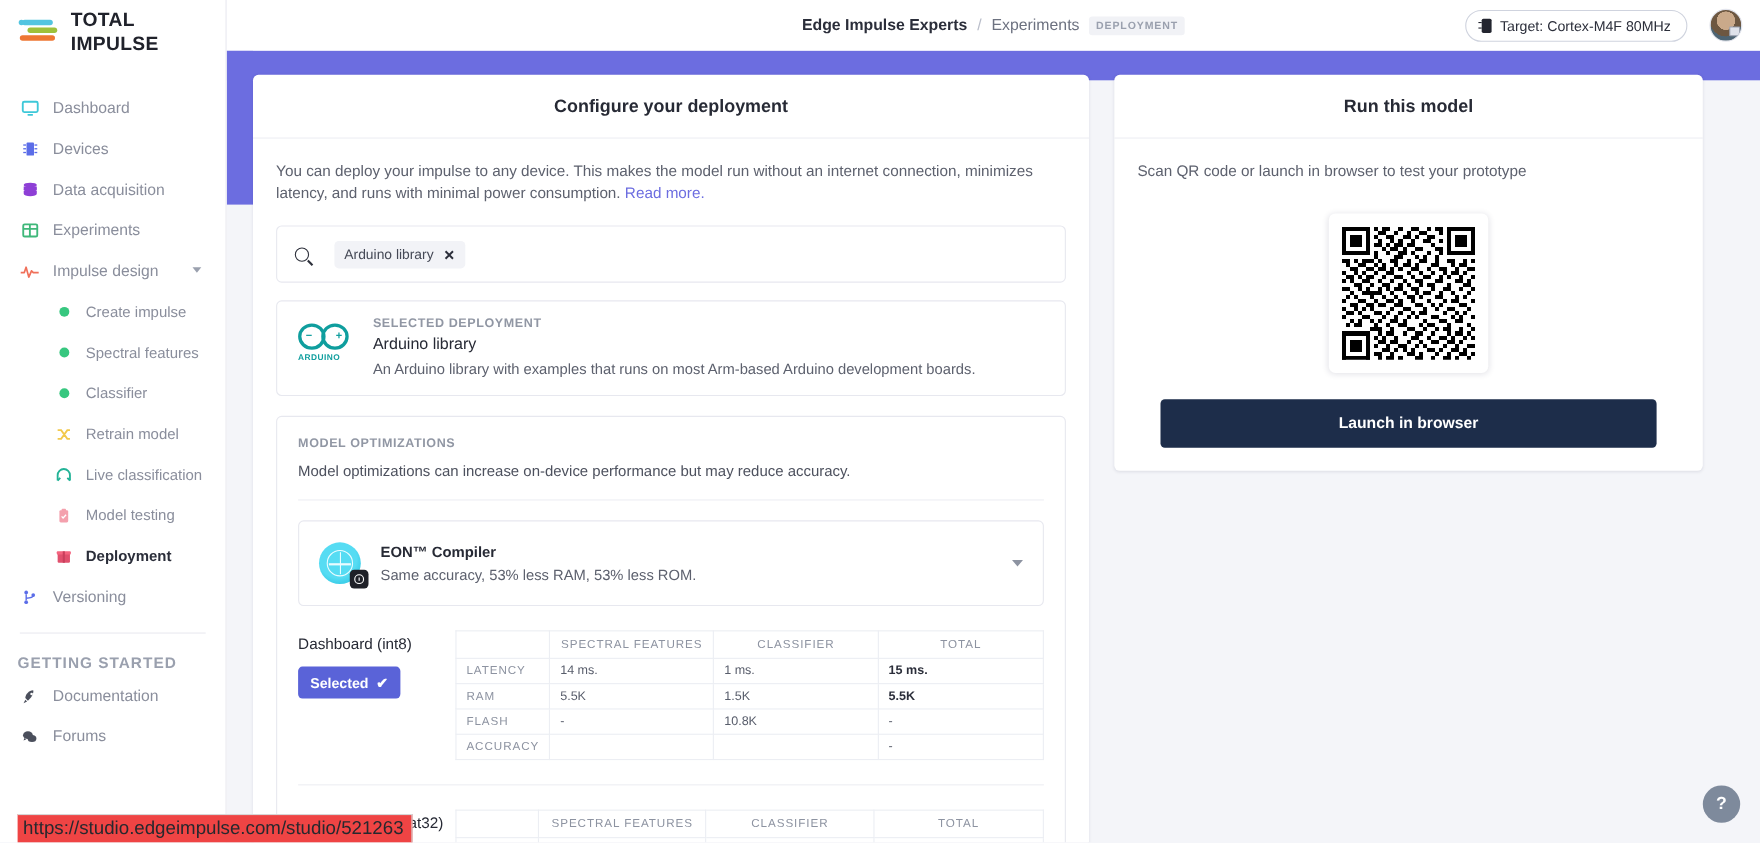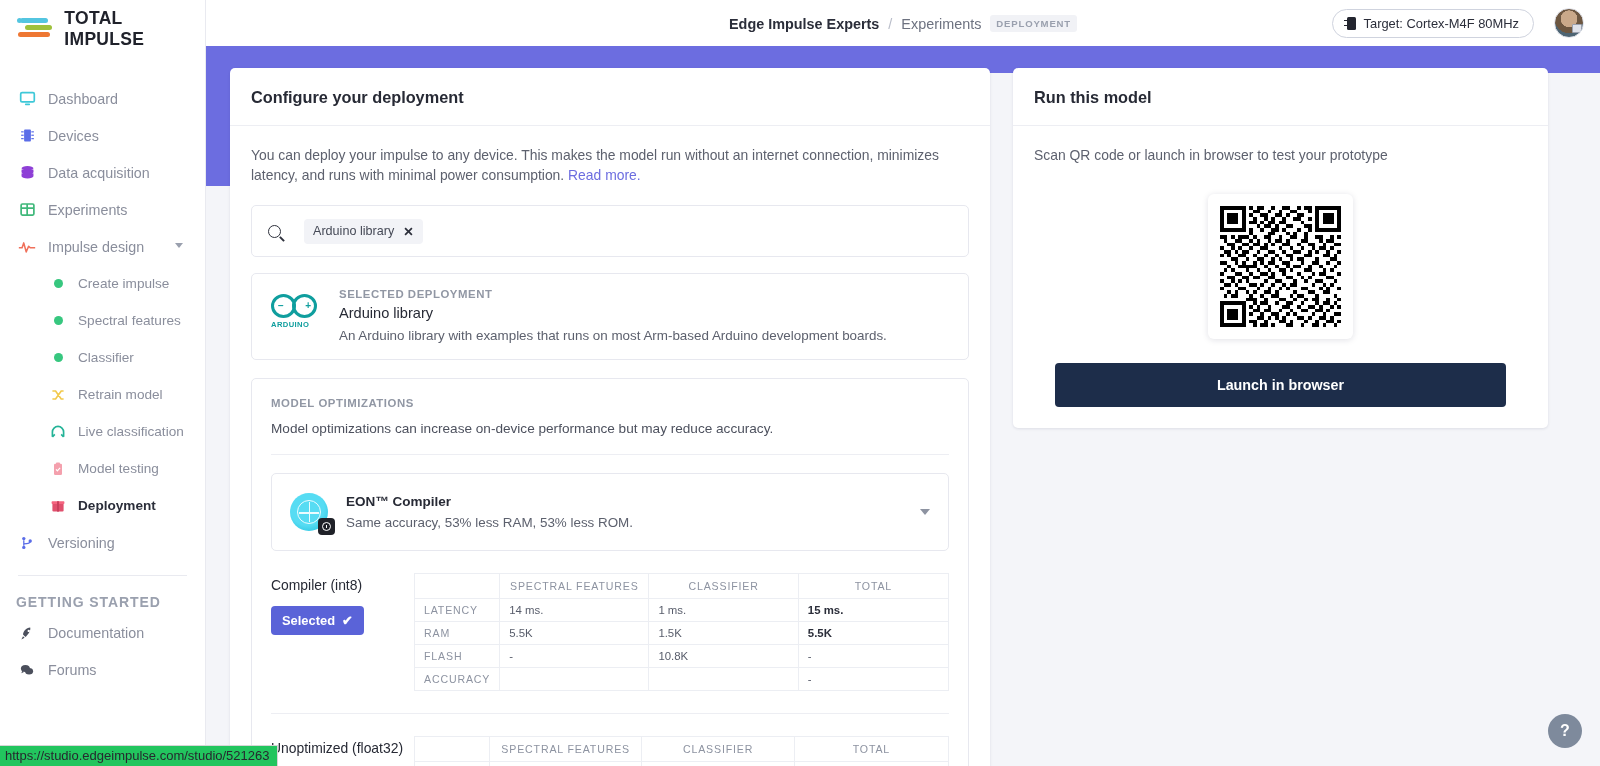--- a/index.html
+++ b/index.html
@@ -41,21 +41,21 @@
   .dot { width: 9px; height: 9px; border-radius: 50%; background: #37c77f; display: inline-block; }
   .divider { height: 1px; background: #e9eaf0; margin: 14px 18px 0 18px; }
   .section-label { font-size: 14px; letter-spacing: .9px; color: #9aa0ae; padding: 18px 0 4px 16px; font-weight: 600; }
 
   
   #header {
     position: absolute; left: 206px; top: 0; right: 0; height: 46px;
     background: #fff; display: flex; align-items: center; z-index: 4;
   }
   .crumbs { position: absolute; left: 50%; transform: translateX(-50%);
-    display: flex; align-items: flex-end; gap: 9px; font-size: 14.4px; white-space: nowrap;}
+    display: flex; align-items: center; gap: 9px; font-size: 14.4px; white-space: nowrap;}
   .crumb-strong { color: #2b2e3a; font-weight: 700; }
   .crumb-sep { color: #b9bdc9; }
   .crumb-light { color: #6d7280; }
   .badge-ent { font-size: 9.6px; letter-spacing: .8px; color: #9aa0ae; background: #f1f2f6;
     border-radius: 3px; padding: 3px 6px; font-weight: 600; }
   .target-pill {
     position: absolute; right: 66px; display: flex; align-items: center; gap: 8px;
     border: 1px solid #cfd3de; border-radius: 17px; padding: 6px 14px;
     font-size: 12.9px; color: #2b2e3a; font-weight: 500; background:#fff; cursor: pointer; justify-content: space-between;
   }
@@ -69,21 +69,21 @@
     background:#dfe2ea; border:1px solid #9aa0ae; border-radius:1px; }
 
   
   .band-top { position: absolute; left: 206px; top: 46px; right: 0; height: 27px; background: #6c6de0; z-index: 1; }
   .band-left { position: absolute; left: 206px; top: 46px; width: 24px; height: 140px; background: #6c6de0; z-index: 1; }
 
   
   #main { position: absolute; left: 206px; top: 46px; right: 0; bottom: 0; overflow: hidden; z-index: 2; }
   .card { background: #fff; border-radius: 5px; box-shadow: 0 1px 3px rgba(20,24,60,.10); }
   .card-head { padding: 20px 21px 18px 21px; border-bottom: 1px solid #edeef3; }
-  .card-title { font-size: 16.3px; font-weight: 700; color: #272a35; }
+  .card-title { font-size: 16.3px; font-weight: 700; color: #272a35; text-align: center; }
 
   #left-card { position: absolute; left: 24px; top: 22px; width: 760px; height: 760px; }
   #right-card { position: absolute; left: 807px; top: 22px; width: 535px; }
 
   .body-pad { padding: 20px 21px 0 21px; }
   .para { font-size: 13.9px; line-height: 1.42; color: #5d616e; }
   .link { color: #6c6de0; text-decoration: none; cursor: pointer; }
 
   .search-box { margin-top: 20px; border: 1px solid #e7e8ef; border-radius: 5px; height: 52px;
     display: flex; align-items: center; padding: 0 16px; cursor: text; }
@@ -150,22 +150,22 @@
   .qr-plate { width: 145px; height: 145px; background: #fff; border-radius: 6px;
     box-shadow: 0 1px 6px rgba(20,24,60,.13); display: flex; align-items: center; justify-content: center; }
   .qr-img { width: 121px; height: 121px; }
   .btn-launch { margin: 24px 21px 21px 21px; background: #1d2d4a; color: #fff; text-align: center;
     font-size: 14.3px; font-weight: 700; padding: 14px 0; border-radius: 4px; cursor: pointer; }
 
   
   .fab { position: absolute; right: 18px; bottom: 18px; width: 34px; height: 34px; border-radius: 50%;
     background: #7e8a9c; color: #fff; display: flex; align-items: center; justify-content: center;
     font-size: 16px; font-weight: 700; cursor: pointer; z-index: 9; }
-  .statusbar { position: absolute; left: 0; bottom: 0; background: #22c55e; border: 1px solid #d6d6d6;
-    border-left: none; border-bottom: none; font-size: 13px; color: #26282e; padding: 2px 7px 3px 5px; z-index: 20;
+  .statusbar { position: absolute; left: 16px; bottom: 0; background: #ef4444; border: 1px solid #d6d6d6;
+    border-left: none; border-bottom: none; font-size: 17px; color: #26282e; padding: 2px 7px 3px 5px; z-index: 20;
     font-family: "Liberation Sans", sans-serif; }
 </style>
 </head>
 <body>
 
 <div id="app">
 
   <div id="sidebar">
     <div class="brand">
       <div class="brand-logo">
@@ -399,21 +399,21 @@
             </div>
             <div class="eon-txt">
               <div class="eon-title">EON™ Compiler</div>
               <div class="eon-sub">Same accuracy, 53% less RAM, 53% less ROM.</div>
             </div>
             <span class="eon-caret"></span>
           </div>
 
           <div class="table-sect">
             <div class="table-left">
-              <div class="t-label">Compiler (int8)</div>
+              <div class="t-label">Dashboard (int8)</div>
               <div class="btn-selected">
                 <span>Selected</span>
                 <span>✔</span>
               </div>
             </div>
             <table class="perf">
               <thead>
                 <tr>
                   <th></th>
                   <th class="col-sf">SPECTRAL FEATURES</th>

